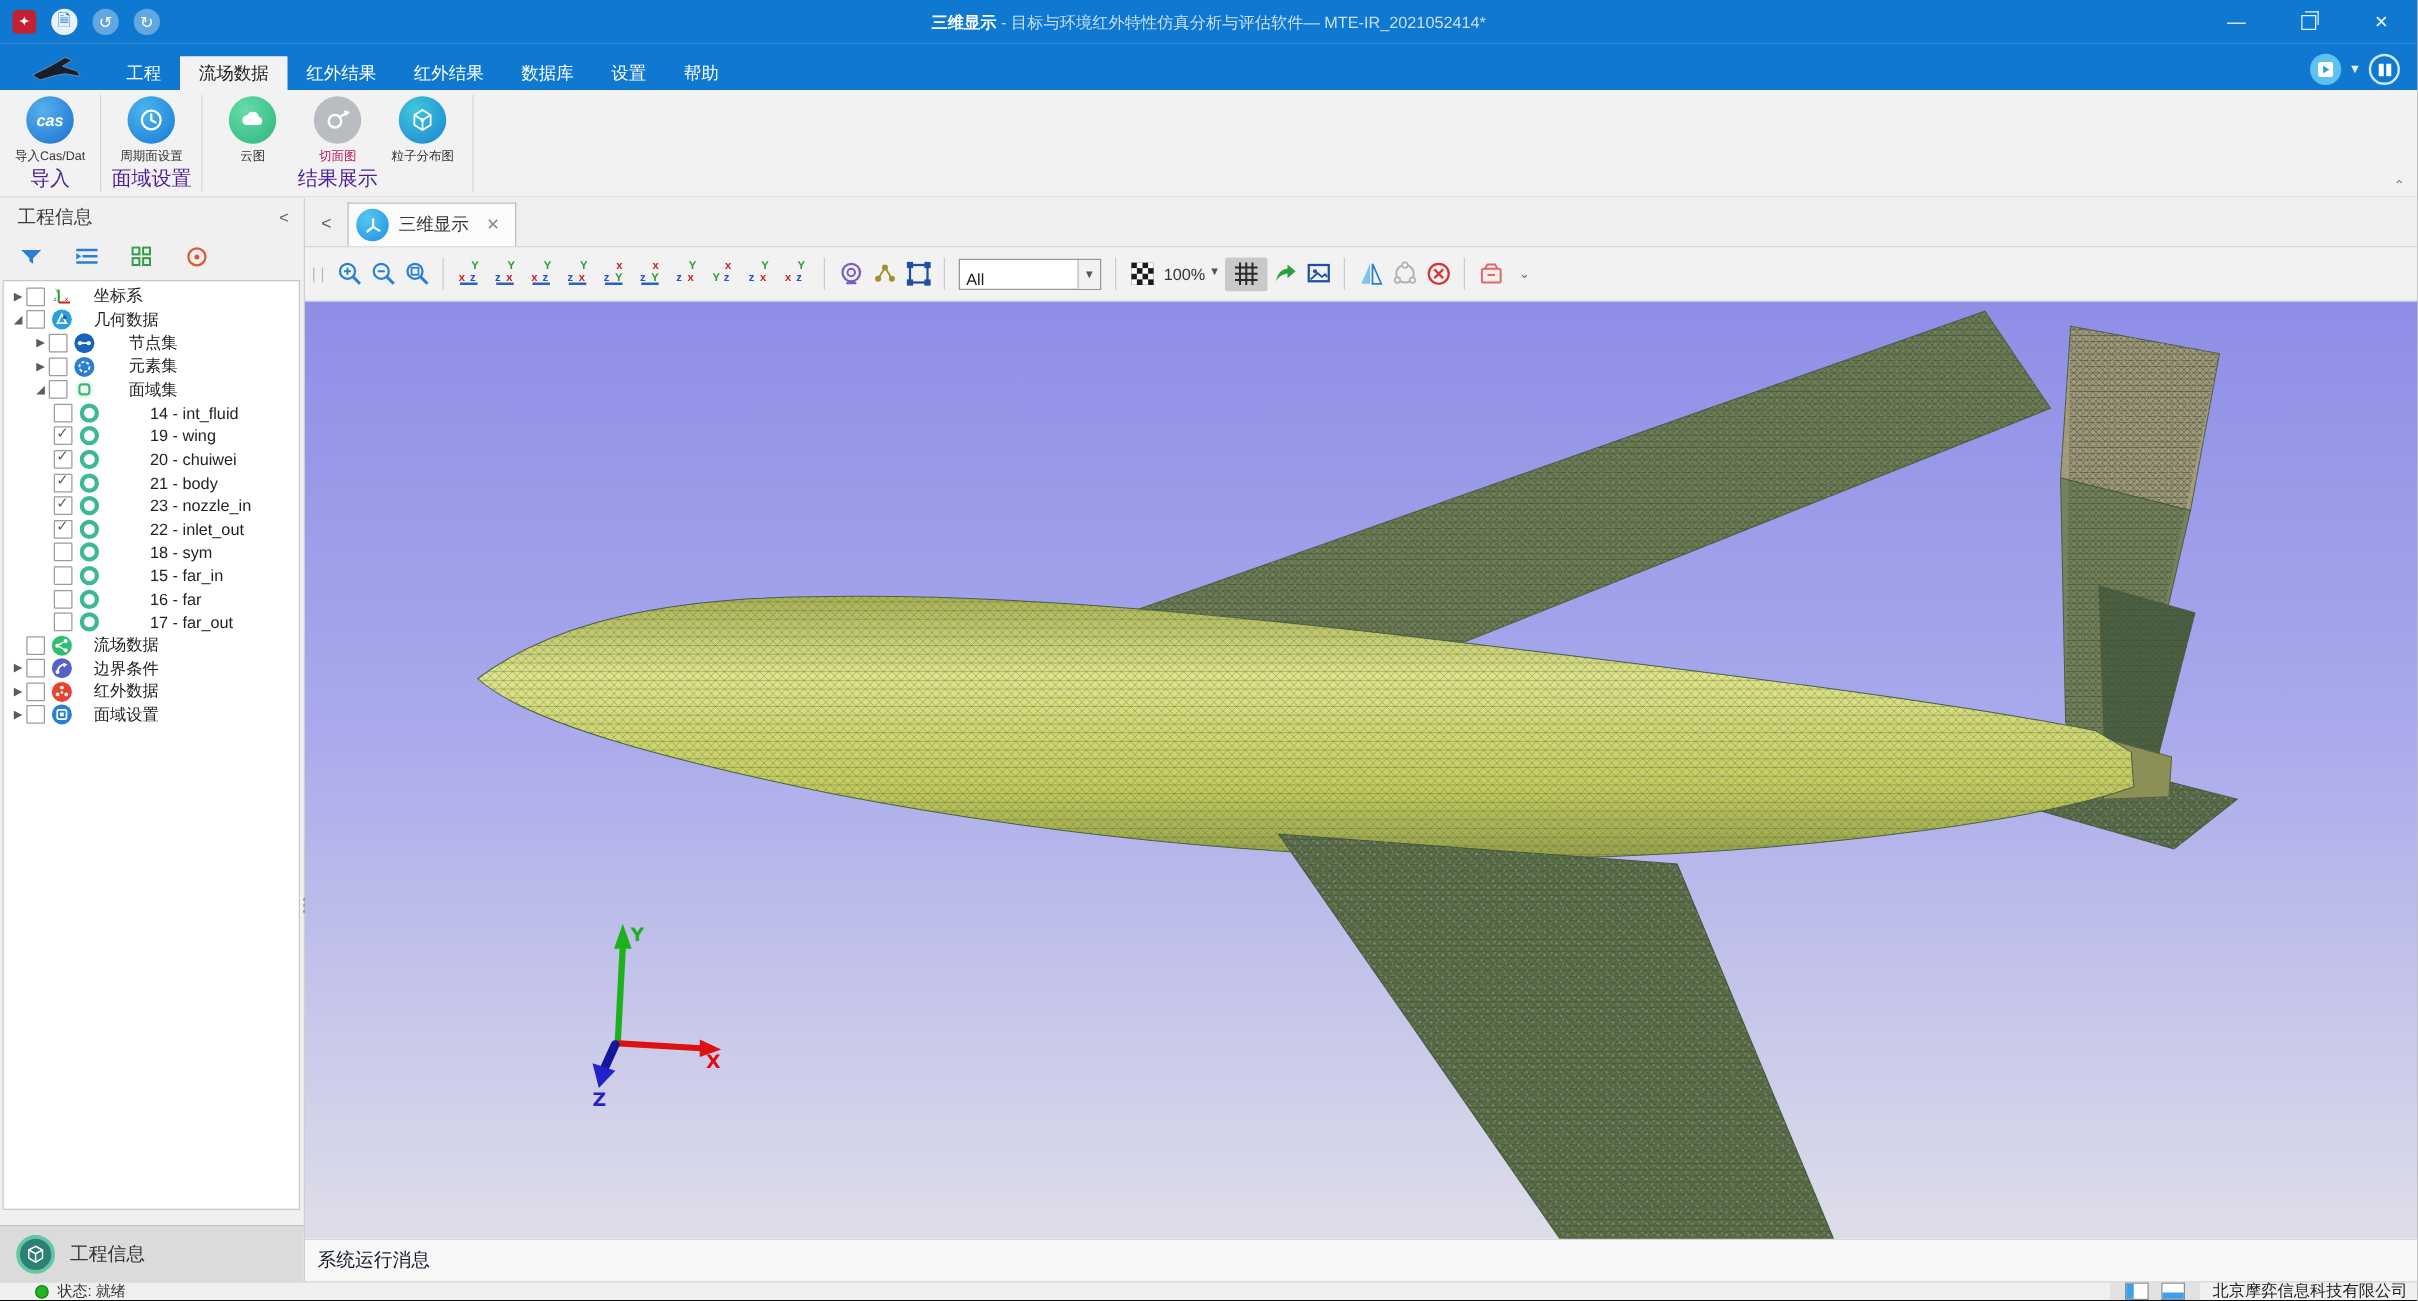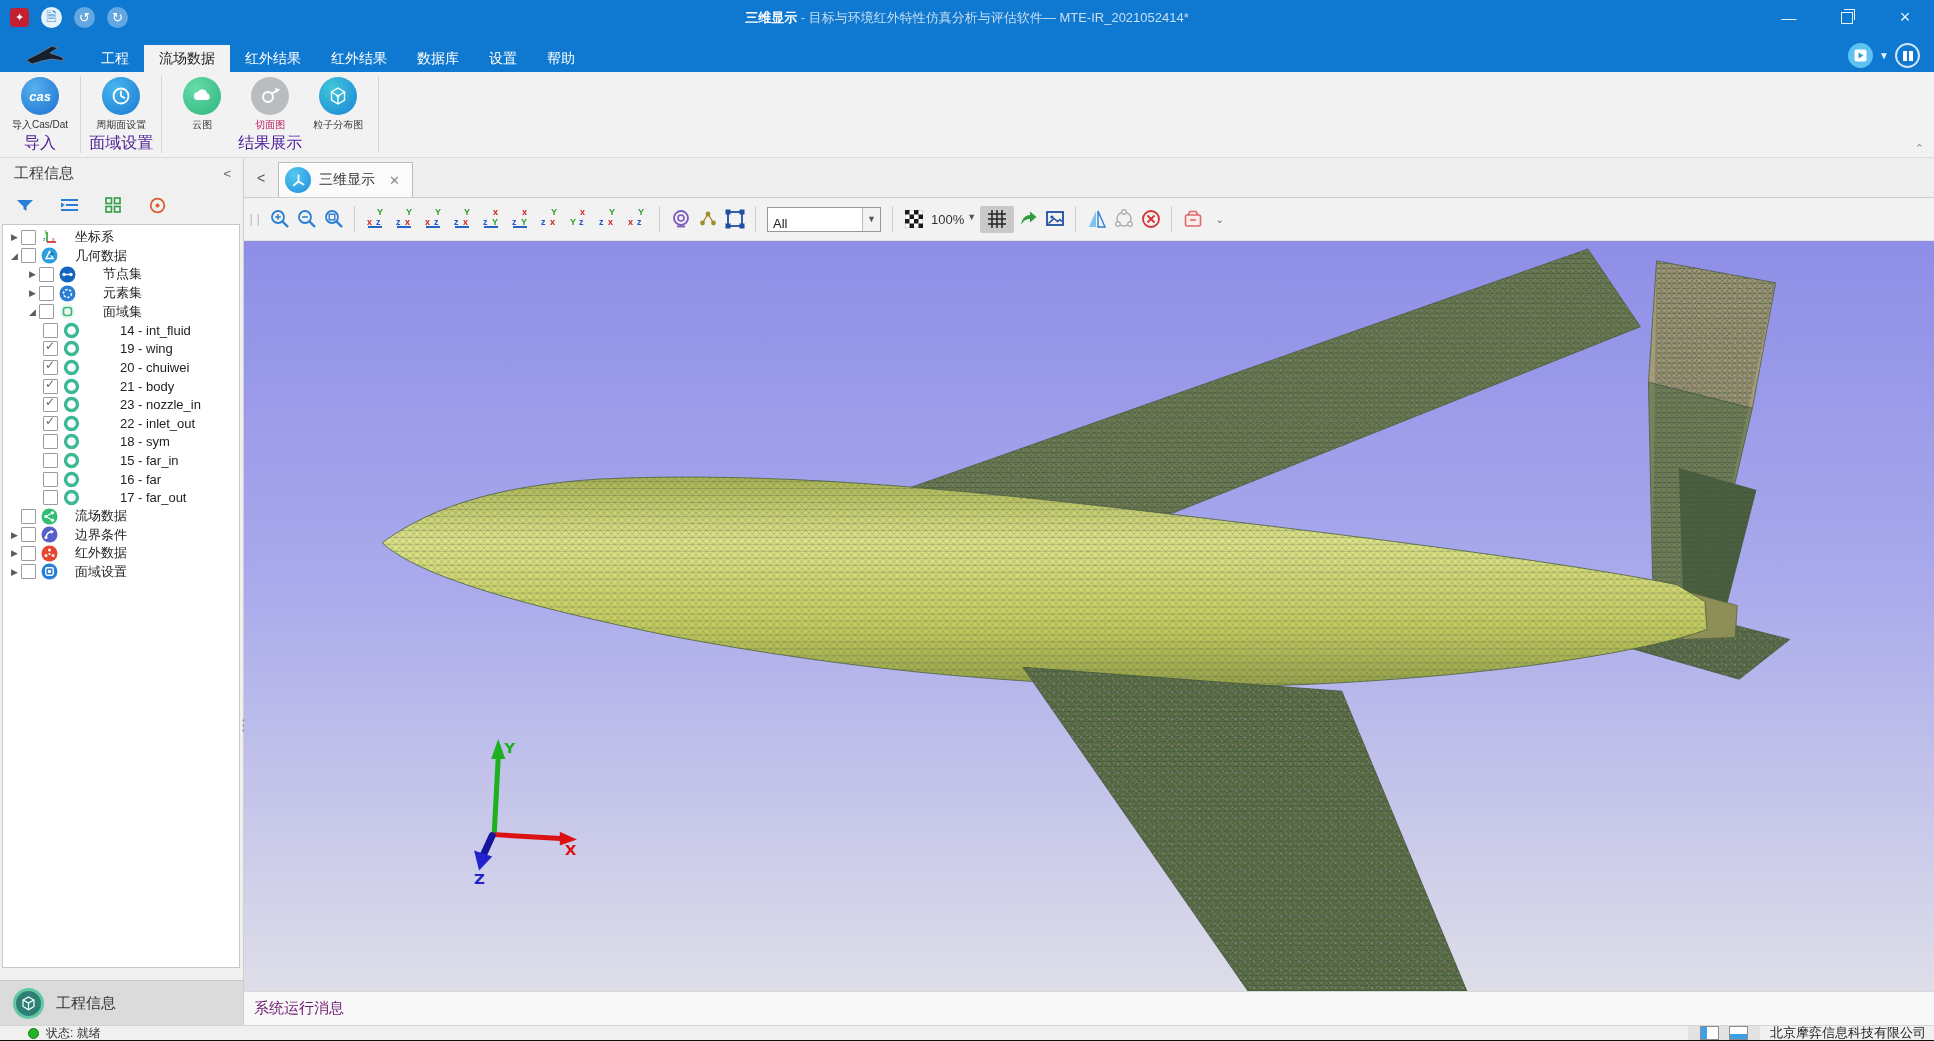--- a/index.html
+++ b/index.html
@@ -83,21 +83,21 @@
   .viewbtn{width:27px;height:26px;position:relative;flex:none;margin:0 1px;}
   .viewbtn .lt{position:absolute;font-size:9px;font-weight:bold;}
   .viewbtn .under{position:absolute;left:5px;bottom:4px;width:14px;height:2px;background:#2563c4;}
   .combo{width:112px;height:23px;background:#fff;border:1px solid #979797;display:flex;align-items:flex-end;margin:0 4px;flex:none;}
   .combo .cval{flex:1;font-size:13px;color:#222;padding-left:5px;}
   .combo .cbtn{width:17px;height:100%;border-left:1px solid #bdbdbd;background:#f2f2f2;display:flex;align-items:center;justify-content:center;color:#555;font-size:9px;}
   .zoomdd{display:flex;align-items:flex-start;font-size:13px;color:#333;gap:3px;margin:0 4px;flex:none;}
   .zoomdd .dar{font-size:9px;color:#555;}
   .viewport{flex:1;position:relative;overflow:hidden;}
   .viewport svg{position:absolute;inset:0;display:block;}
-  .msgpanel{height:33px;background:#f8f8f8;border-top:1px solid #d8d8d8;display:flex;align-items:center;padding-left:10px;font-size:15px;color:#701a75;}
+  .msgpanel{height:33px;background:#f8f8f8;border-top:1px solid #d8d8d8;display:flex;align-items:center;padding-left:10px;font-size:15px;color:#0f172a;}
   .splitdots{position:absolute;left:-2px;top:560px;color:#9a9a9a;font-size:11px;line-height:5px;}
   
   .statusbar{height:14px;background:#f0f0f0;border-top:1px solid #d4d4d4;border-bottom:3px solid #0d0d0d;display:flex;align-items:center;font-size:12px;color:#333;position:relative;}
   .st-left{display:flex;align-items:center;gap:7px;padding-left:28px;}
   .stdot{width:9px;height:9px;border-radius:50%;background:#24b324;border:1px solid #118211;}
   .st-right{position:absolute;right:8px;display:flex;align-items:center;gap:10px;height:100%;}
   .st-icons{background:#e2e2e2;height:100%;display:flex;align-items:center;gap:10px;padding:0 12px;}
   .sticon{width:17px;height:12px;border:1px solid #8d8d8d;background:#fff;position:relative;}
   .sticon.left::before{content:"";position:absolute;left:0;top:0;bottom:0;width:6px;background:#3da0e8;}
   .sticon.bottom::before{content:"";position:absolute;left:0;right:0;bottom:0;height:5px;background:#3da0e8;}

